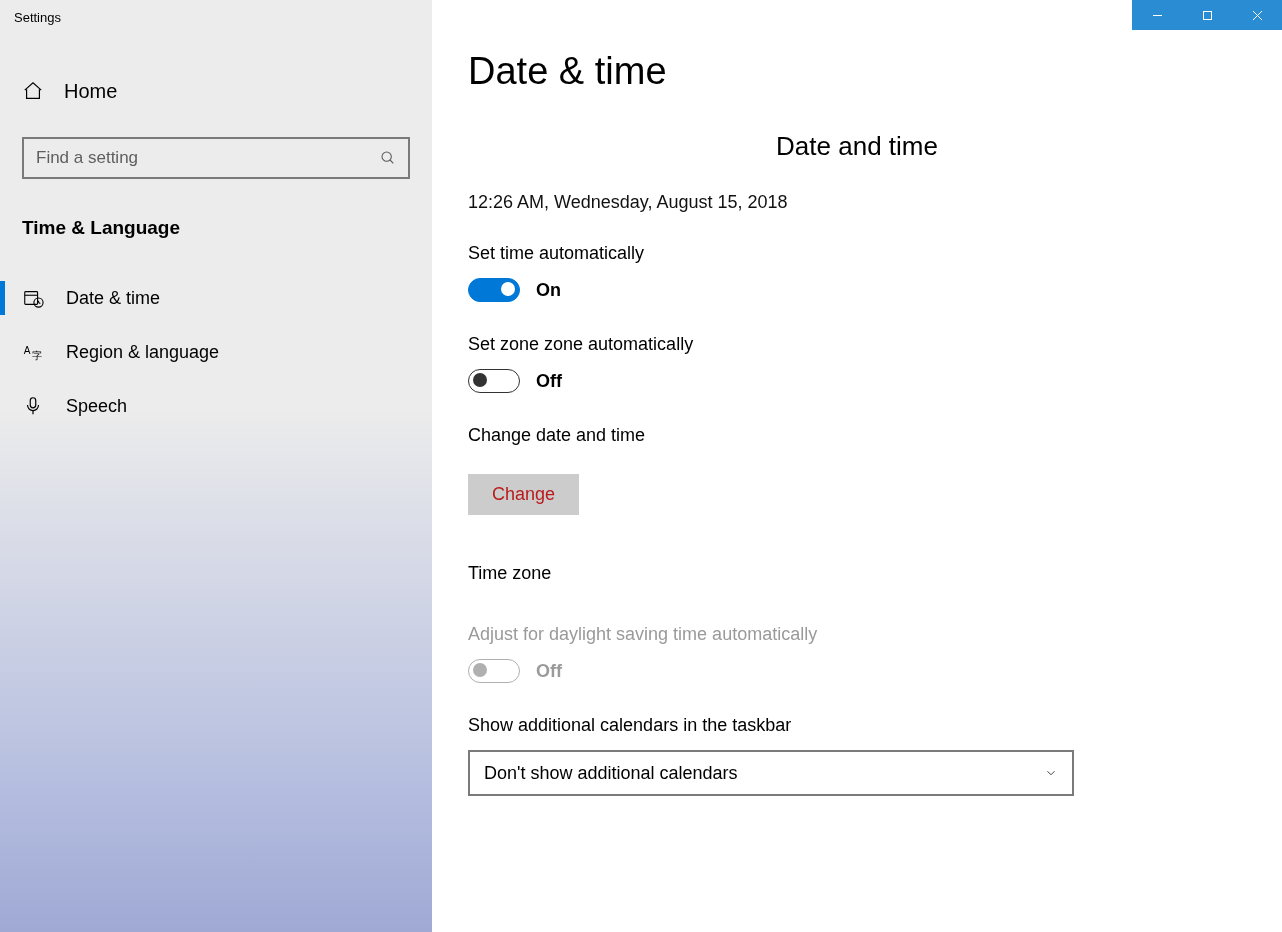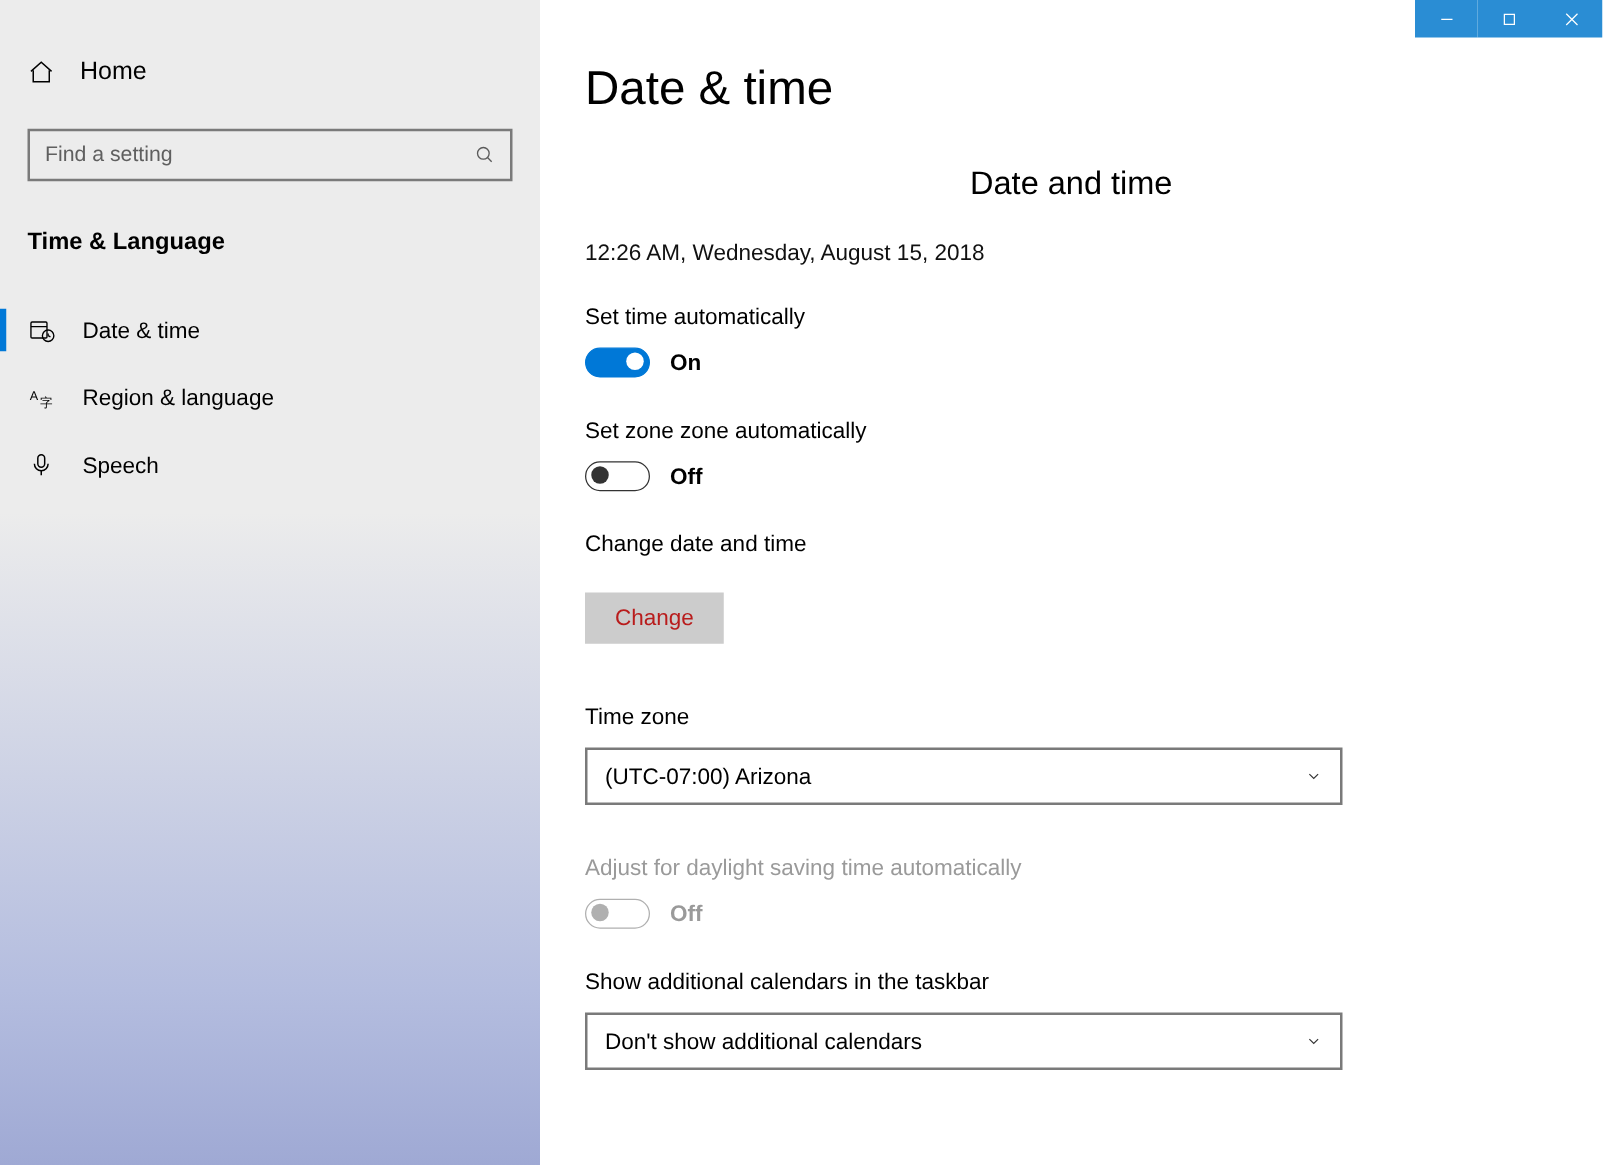--- a/index.html
+++ b/index.html
@@ -25,21 +25,20 @@
     .titlebar {
       height: 34px;
       display: flex;
       align-items: center;
       padding-left: 14px;
       font-size: 13px;
     }
 
     .home-row {
       display: flex;
-      align-items: center;
       gap: 20px;
       padding: 10px 22px 12px 22px;
       margin-top: 36px;
       cursor: pointer;
     }
     .home-row .icon { width: 22px; height: 22px; display:flex; align-items:center; justify-content:center; }
     .home-row span.label { font-size: 20px; }
 
     .search-box {
       margin: 22px 22px 0 22px;
@@ -174,20 +173,21 @@
     .chevron { font-size: 14px; color:#333; }
 
     svg { display:block; }
   </style>
 </head>
 <body>
 
 <div class="window">
 
   <div class="sidebar">
+    <div class="titlebar">Settings</div>
 
     <div class="home-row">
       <span class="icon">
         <svg width="22" height="22" viewBox="0 0 24 24" fill="none" stroke="#000" stroke-width="1.3">
           <path d="M3 11 L12 3 L21 11"></path>
           <path d="M5 10 V20 H19 V10"></path>
         </svg>
       </span>
       <span class="label">Home</span>
     </div>
@@ -284,28 +284,20 @@
       </div>
     </div>
 
     <div class="setting-block">
       <div class="setting-label">Change date and time</div>
       <button class="btn-change" disabled="">Change</button>
     </div>
 
     <div class="setting-block" style="margin-top:48px;">
       <div class="setting-label">Time zone</div>
-      <div class="dropdown" style="margin-top:10px;">
-        <span>(UTC-07:00) Arizona</span>
-        <span class="chevron">
-          <svg width="14" height="14" viewBox="0 0 24 24" fill="none" stroke="#333" stroke-width="1.6">
-              <polyline points="6 9 12 15 18 9"></polyline>
-            </svg>
-        </span>
-      </div>
     </div>
 
     <div class="setting-block" style="margin-top:40px;">
       <div class="setting-label disabled">Adjust for daylight saving time automatically</div>
       <div class="toggle-row">
         <div class="toggle disabled">
             <div class="knob"></div>
           </div>
         <span class="toggle-state disabled">Off</span>
       </div>

